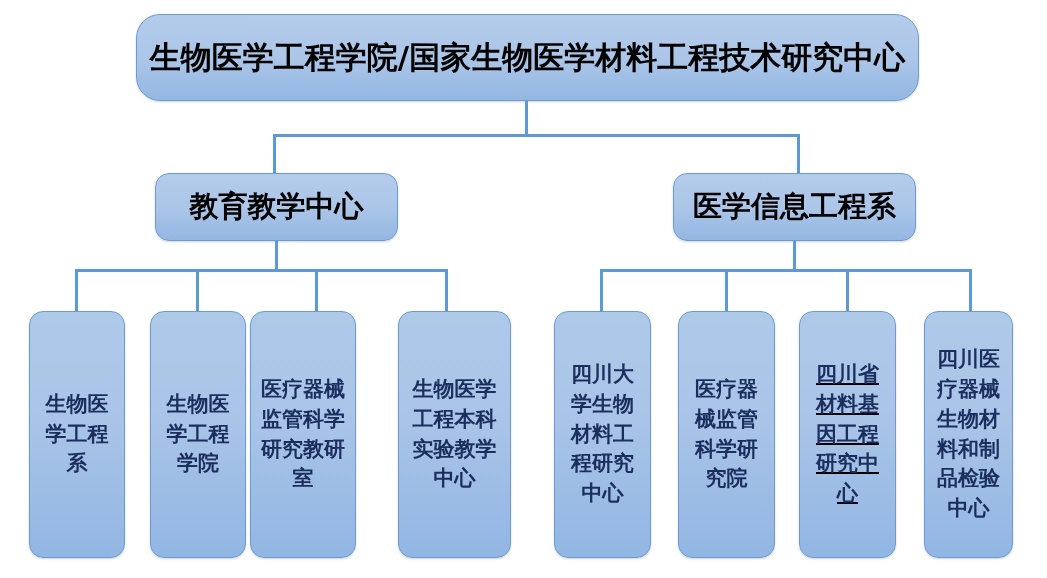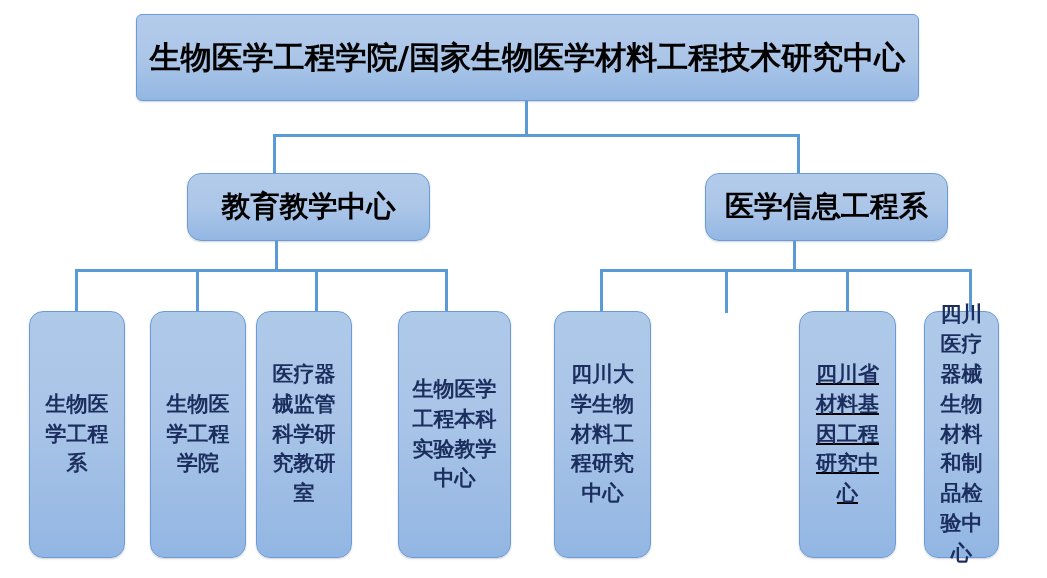--- a/index.html
+++ b/index.html
@@ -50,38 +50,37 @@
     line-height: 1.28;
     letter-spacing: 0px;
   }
 
   
   .node.root {
     left: 136px;
     top: 14px;
     width: 783px;
     height: 87px;
-    border-radius: 6px;
+    border-radius: 24px;
     background: linear-gradient(to bottom, #B4CCEB 0%, #ACC6E8 50%, #93B7E3 100%);
     justify-content: center;
   }
   .node.root .label {
     color: #000000;
     font-size: 31px;
     padding: 0 12px;
   }
 
   
   .node.branch {
     top: 173px;
     width: 243px;
     height: 68px;
     border-radius: 14px;
     background: linear-gradient(to bottom, #B4CCEB 0%, #ACC6E8 50%, #93B7E3 100%);
-    margin-left: 32px;
   }
   .node.branch .label {
     color: #000000;
     font-size: 29px;
   }
   .node.branch.left  { left: 155px; }
   .node.branch.right { left: 673px; }
 
   
   .node.leaf {
@@ -92,27 +91,27 @@
   .node.leaf .label {
     color: #1B2E5E;
     font-size: 21px;
     line-height: 1.42;
     padding: 0 8px;
     width: 100%;
   }
 
   .leaf-l1 { left: 29px;  width: 96px;  }
   .leaf-l2 { left: 150px; width: 96px;  }
-  .leaf-l3 { left: 256px; width: 96px; align-items: center;  }
+  .leaf-l3 { left: 250px; width: 106px; align-items: center;  }
   .leaf-l4 { left: 398px; width: 113px;  }
 
   .leaf-r1 { left: 554px; width: 97px;  }
   .leaf-r2 { left: 678px; width: 97px;  }
   .leaf-r3 { left: 799px; width: 97px; text-decoration: underline;  }
-  .leaf-r4 { left: 924px; width: 75px;  }
+  .leaf-r4 { left: 924px; width: 89px;  }
 </style>
 </head>
 <body>
 
 <div id="org-chart">
 
   <div class="node root">
     <span class="label">生物医学工程学院/国家生物医学材料工程技术研究中心</span>
   </div>
 
@@ -151,20 +150,23 @@
   <div class="node leaf leaf-l3">
     <span class="label">医疗器械监管科学研究教研室</span>
   </div>
   <div class="node leaf leaf-l4">
     <span class="label">生物医学工程本科实验教学中心</span>
   </div>
 
   <div class="node leaf leaf-r1">
     <span class="label">四川大学生物材料工程研究中心</span>
   </div>
+  <div class="node leaf leaf-r2">
+    <span class="label">医疗器械监管科学研究院</span>
+  </div>
   <div class="node leaf leaf-r3">
     <span class="label">四川省材料基因工程研究中心</span>
   </div>
   <div class="node leaf leaf-r4">
     <span class="label">四川医疗器械生物材料和制品检验中心</span>
   </div>
 
 </div>
 
 </body></html>

